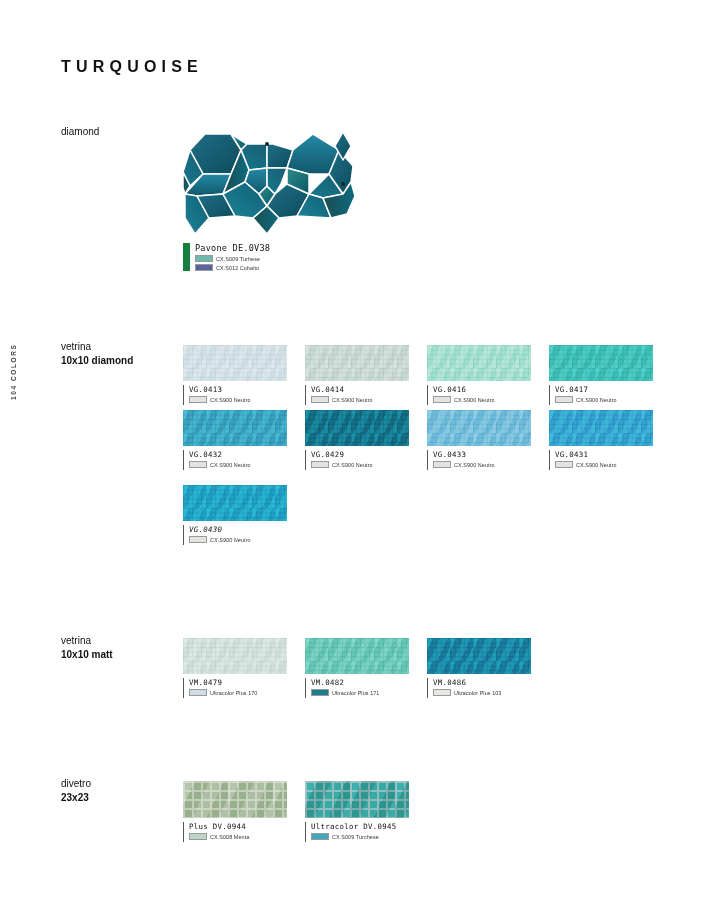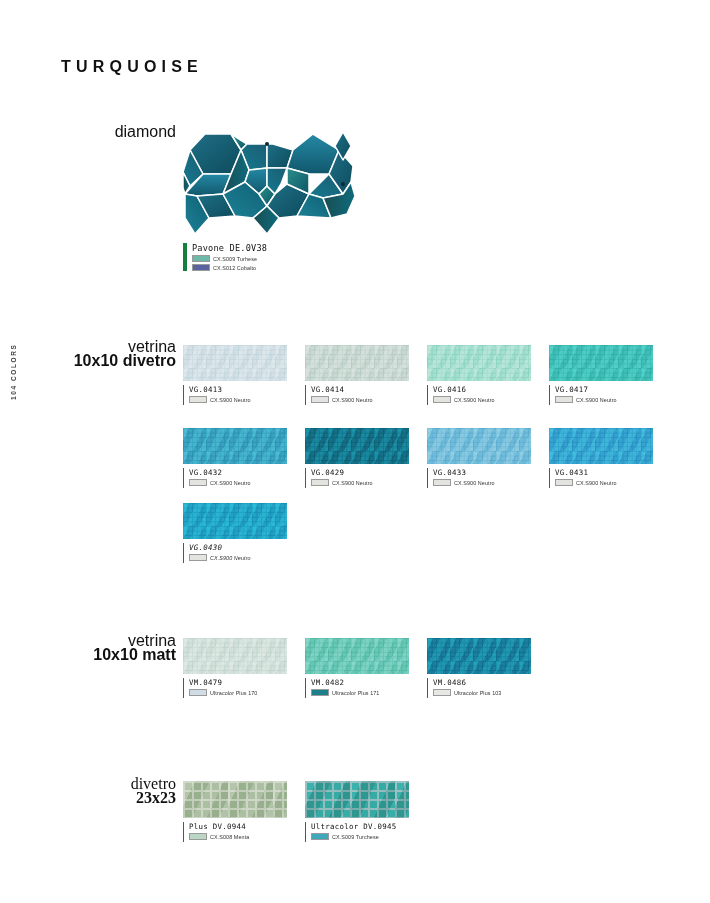--- a/index.html
+++ b/index.html
@@ -44,24 +44,23 @@
   
   .section {
     position: absolute;
     left: 0;
     width: 710px;
   }
   .section-label {
     position: absolute;
     left: 61px;
     width: 115px;
-    font-size: 16px;
+    font-size: 10px;
     line-height: 14px;
     color: #111;
-    text-align: right;
   }
   .section-label .l1 { font-weight: normal; }
   .section-label .l2 { font-weight: bold; }
 
   .swatch-grid {
     position: absolute;
     left: 183px;
     top: 0;
     width: 500px;
   }
@@ -129,21 +128,21 @@
     width: 175px;
   }
   .diamond-art {
     width: 175px;
     height: 115px;
     display: block;
   }
   .diamond-label {
     margin-top: 6px;
     padding-left: 5px;
-    border-left: 4px solid #15803d;
+    border-left: 7px solid #15803d;
   }
   .diamond-name {
     font-family: "DejaVu Sans Mono", monospace;
     font-size: 8.6px;
     letter-spacing: 0.2px;
     color: #111;
     white-space: nowrap;
   }
 </style>
 </head>
@@ -227,21 +226,21 @@
         <span class="grout-chip" id="dchip1" style="background: rgb(90, 98, 160);"></span>
         <span class="grout-name">CX.S012 Cobalto</span>
       </div>
     </div>
   </div>
 </div>
 
 <div class="section" id="sec-glossy" style="top: 345px;">
   <div class="section-label" style="top: -5px;">
     <div class="l1">vetrina</div>
-    <div class="l2">10x10 divetro</div>
+    <div class="l2">10x10 diamond</div>
   </div>
   <div class="swatch-grid">
       <div class="swatch-row">
         <div class="swatch-cell">
           <div class="tile" style="background: rgb(214, 227, 232);">
             <div class="tile-grid" style="background-image: linear-gradient(to right, rgb(194, 212, 220) 1px, transparent 1px), linear-gradient(rgb(194, 212, 220) 1px, transparent 1px); background-size: 4.6px 4.6px; opacity: 0.8;"></div>
             <div class="tile-grid" style="background-image: linear-gradient(115deg, rgba(255, 255, 255, 0.22) 0px, rgba(255, 255, 255, 0.22) 18%, rgba(0, 0, 0, 0.06) 18%, rgba(0, 0, 0, 0.06) 40%, rgba(255, 255, 255, 0.14) 40%, rgba(255, 255, 255, 0.14) 62%, rgba(0, 0, 0, 0.08) 62%, rgba(0, 0, 0, 0.08) 80%, rgba(255, 255, 255, 0.18) 80%, rgba(255, 255, 255, 0.18) 100%); background-size: 23px 23px; mix-blend-mode: overlay;"></div>
           </div>
           <div class="tile-label">
             <div class="tile-name">VG.0413</div>
@@ -284,21 +283,21 @@
           </div>
           <div class="tile-label">
             <div class="tile-name">VG.0417</div>
             <div class="grout-row">
               <span class="grout-chip" style="background: rgb(227, 227, 224);"></span>
               <span class="grout-name">CX.S900 Neutro</span>
             </div>
           </div>
         </div>
       </div>
-      <div class="swatch-row" style="margin-top: 23px;">
+      <div class="swatch-row" style="margin-top: 5px;">
         <div class="swatch-cell">
           <div class="tile" style="background: rgb(63, 168, 198);">
             <div class="tile-grid" style="background-image: linear-gradient(to right, rgb(42, 147, 178) 1px, transparent 1px), linear-gradient(rgb(42, 147, 178) 1px, transparent 1px); background-size: 4.6px 4.6px; opacity: 0.8;"></div>
             <div class="tile-grid" style="background-image: linear-gradient(115deg, rgba(255, 255, 255, 0.22) 0px, rgba(255, 255, 255, 0.22) 18%, rgba(0, 0, 0, 0.06) 18%, rgba(0, 0, 0, 0.06) 40%, rgba(255, 255, 255, 0.14) 40%, rgba(255, 255, 255, 0.14) 62%, rgba(0, 0, 0, 0.08) 62%, rgba(0, 0, 0, 0.08) 80%, rgba(255, 255, 255, 0.18) 80%, rgba(255, 255, 255, 0.18) 100%); background-size: 23px 23px; mix-blend-mode: overlay;"></div>
           </div>
           <div class="tile-label">
             <div class="tile-name">VG.0432</div>
             <div class="grout-row">
               <span class="grout-chip" style="background: rgb(227, 227, 224);"></span>
               <span class="grout-name">CX.S900 Neutro</span>
@@ -407,21 +406,21 @@
               <span class="grout-chip" style="background: rgb(231, 231, 228);"></span>
               <span class="grout-name">Ultracolor Plus 103</span>
             </div>
           </div>
         </div>
       </div>
     </div>
 </div>
 
 <div class="section" id="sec-divetro" style="top: 781px;">
-  <div class="section-label" style="top: -4px; font-family: Liberation Serif, serif;">
+  <div class="section-label" style="top: -4px;">
     <div class="l1">divetro</div>
     <div class="l2">23x23</div>
   </div>
   <div class="swatch-grid">
       <div class="swatch-row">
         <div class="swatch-cell">
           <div class="tile big" style="background: rgb(159, 181, 148);">
             <div class="tile-grid" style="background-image: linear-gradient(to right, rgb(201, 211, 192) 2px, transparent 2px), linear-gradient(rgb(201, 211, 192) 2px, transparent 2px); background-size: 9px 9px; opacity: 0.95;"></div>
             <div class="tile-grid" style="background-image: linear-gradient(115deg, rgba(255, 255, 255, 0.22) 0px, rgba(255, 255, 255, 0.22) 18%, rgba(0, 0, 0, 0.06) 18%, rgba(0, 0, 0, 0.06) 40%, rgba(255, 255, 255, 0.14) 40%, rgba(255, 255, 255, 0.14) 62%, rgba(0, 0, 0, 0.08) 62%, rgba(0, 0, 0, 0.08) 80%, rgba(255, 255, 255, 0.18) 80%, rgba(255, 255, 255, 0.18) 100%); background-size: 45px 45px; mix-blend-mode: overlay;"></div>
           </div>

